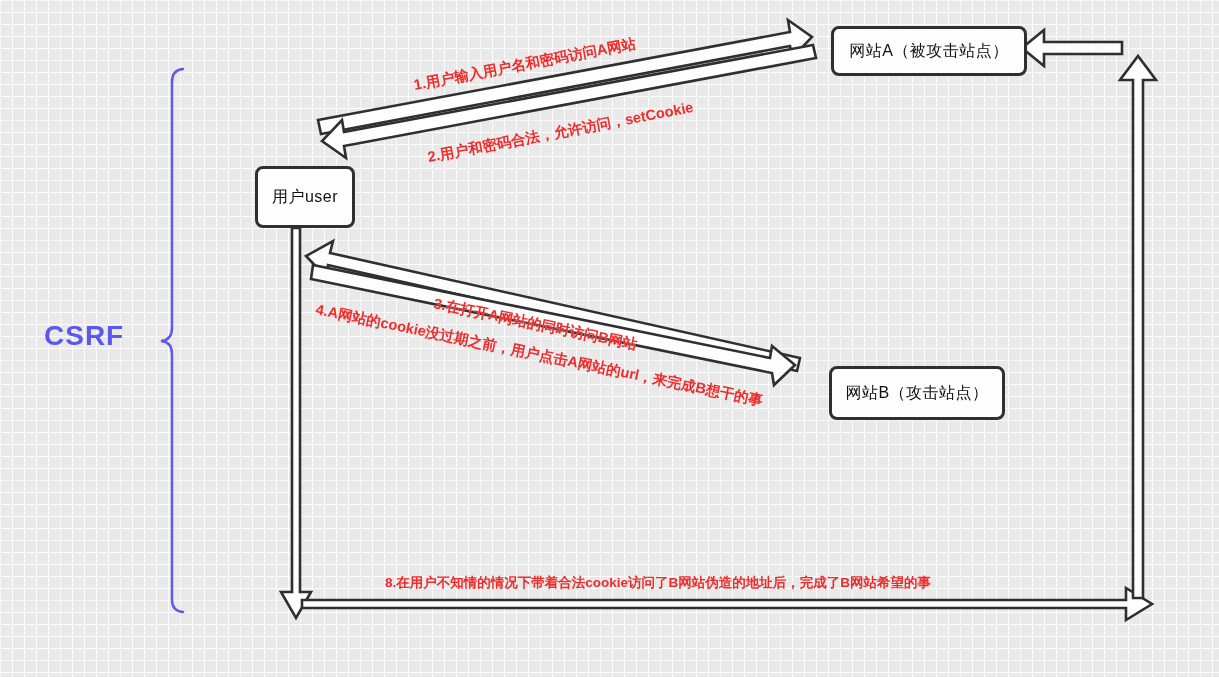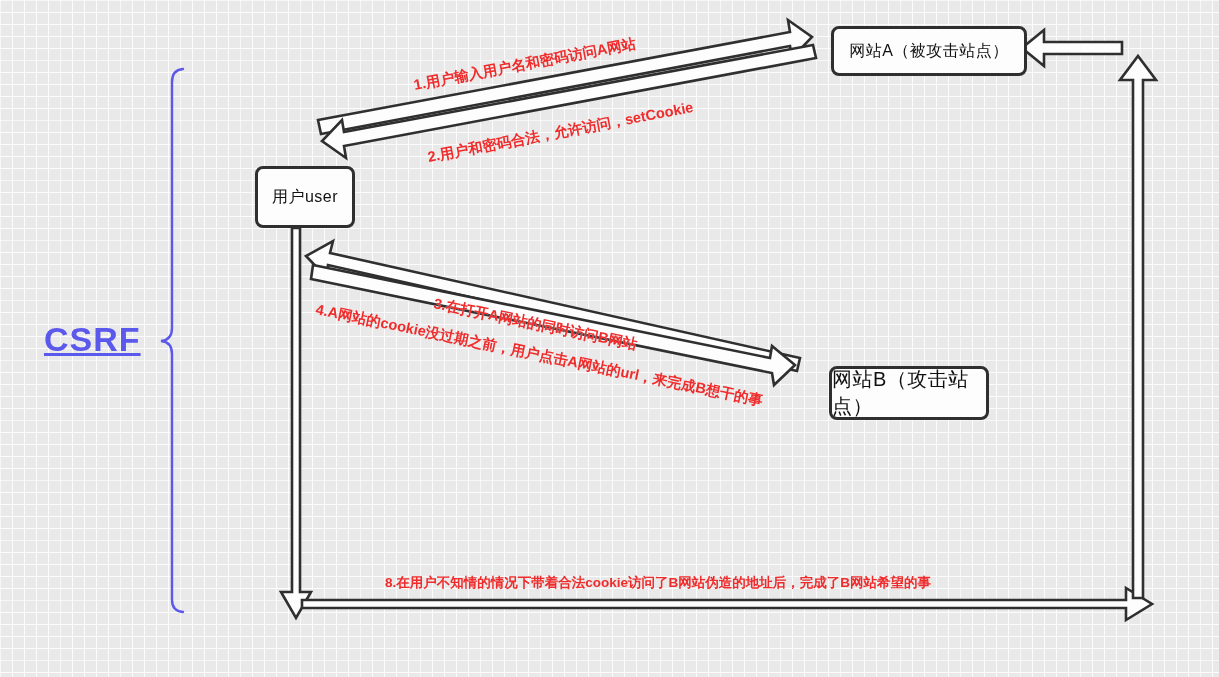--- a/index.html
+++ b/index.html
@@ -30,46 +30,45 @@
     box-sizing: border-box;
     display: flex;
     align-items: center;
     justify-content: center;
     color: #111;
     letter-spacing: 0.5px;
     z-index: 5;
   }
   #node-user { left: 255px; top: 166px; width: 100px; height: 62px; font-size: 16px; }
   #node-site-a { left: 831px; top: 26px; width: 196px; height: 50px; font-size: 16px; }
-  #node-site-b { left: 829px; top: 366px; width: 160px; height: 54px; font-size: 20px; }
+  #node-site-b { left: 829px; top: 366px; width: 176px; height: 54px; font-size: 16px; }
 
   .edge-label {
     position: absolute;
     color: #f02b2b;
     font-weight: bold;
     white-space: nowrap;
     transform-origin: left center;
     z-index: 6;
     text-shadow: 0 0 1px rgba(233,233,233,0.9);
   }
   #label-1 { left: 414px; top: 76px; font-size: 14.5px; transform: rotate(-10.7deg); }
   #label-2 { left: 428px; top: 148px; font-size: 14.5px; transform: rotate(-10.7deg); }
   #label-3 { left: 434px; top: 294px; font-size: 14.5px; transform: rotate(11.6deg); }
   #label-4 { left: 316px; top: 300px; font-size: 14.5px; transform: rotate(11.6deg); }
   #label-5 { left: 385px; top: 574px; font-size: 13.5px; }
 
   #csrf-label {
     position: absolute;
     left: 44px; top: 320px;
     color: #5b58ec;
-    font-size: 34px;
+    font-size: 28px;
     font-weight: bold;
     letter-spacing: 1px;
     z-index: 6;
-    text-decoration: underline;
   }
 </style>
 </head>
 <body>
 
 <div id="canvas">
 
   <svg id="diagram" width="1219" height="677" viewBox="0 0 1219 677">
     <defs>
       <style>

